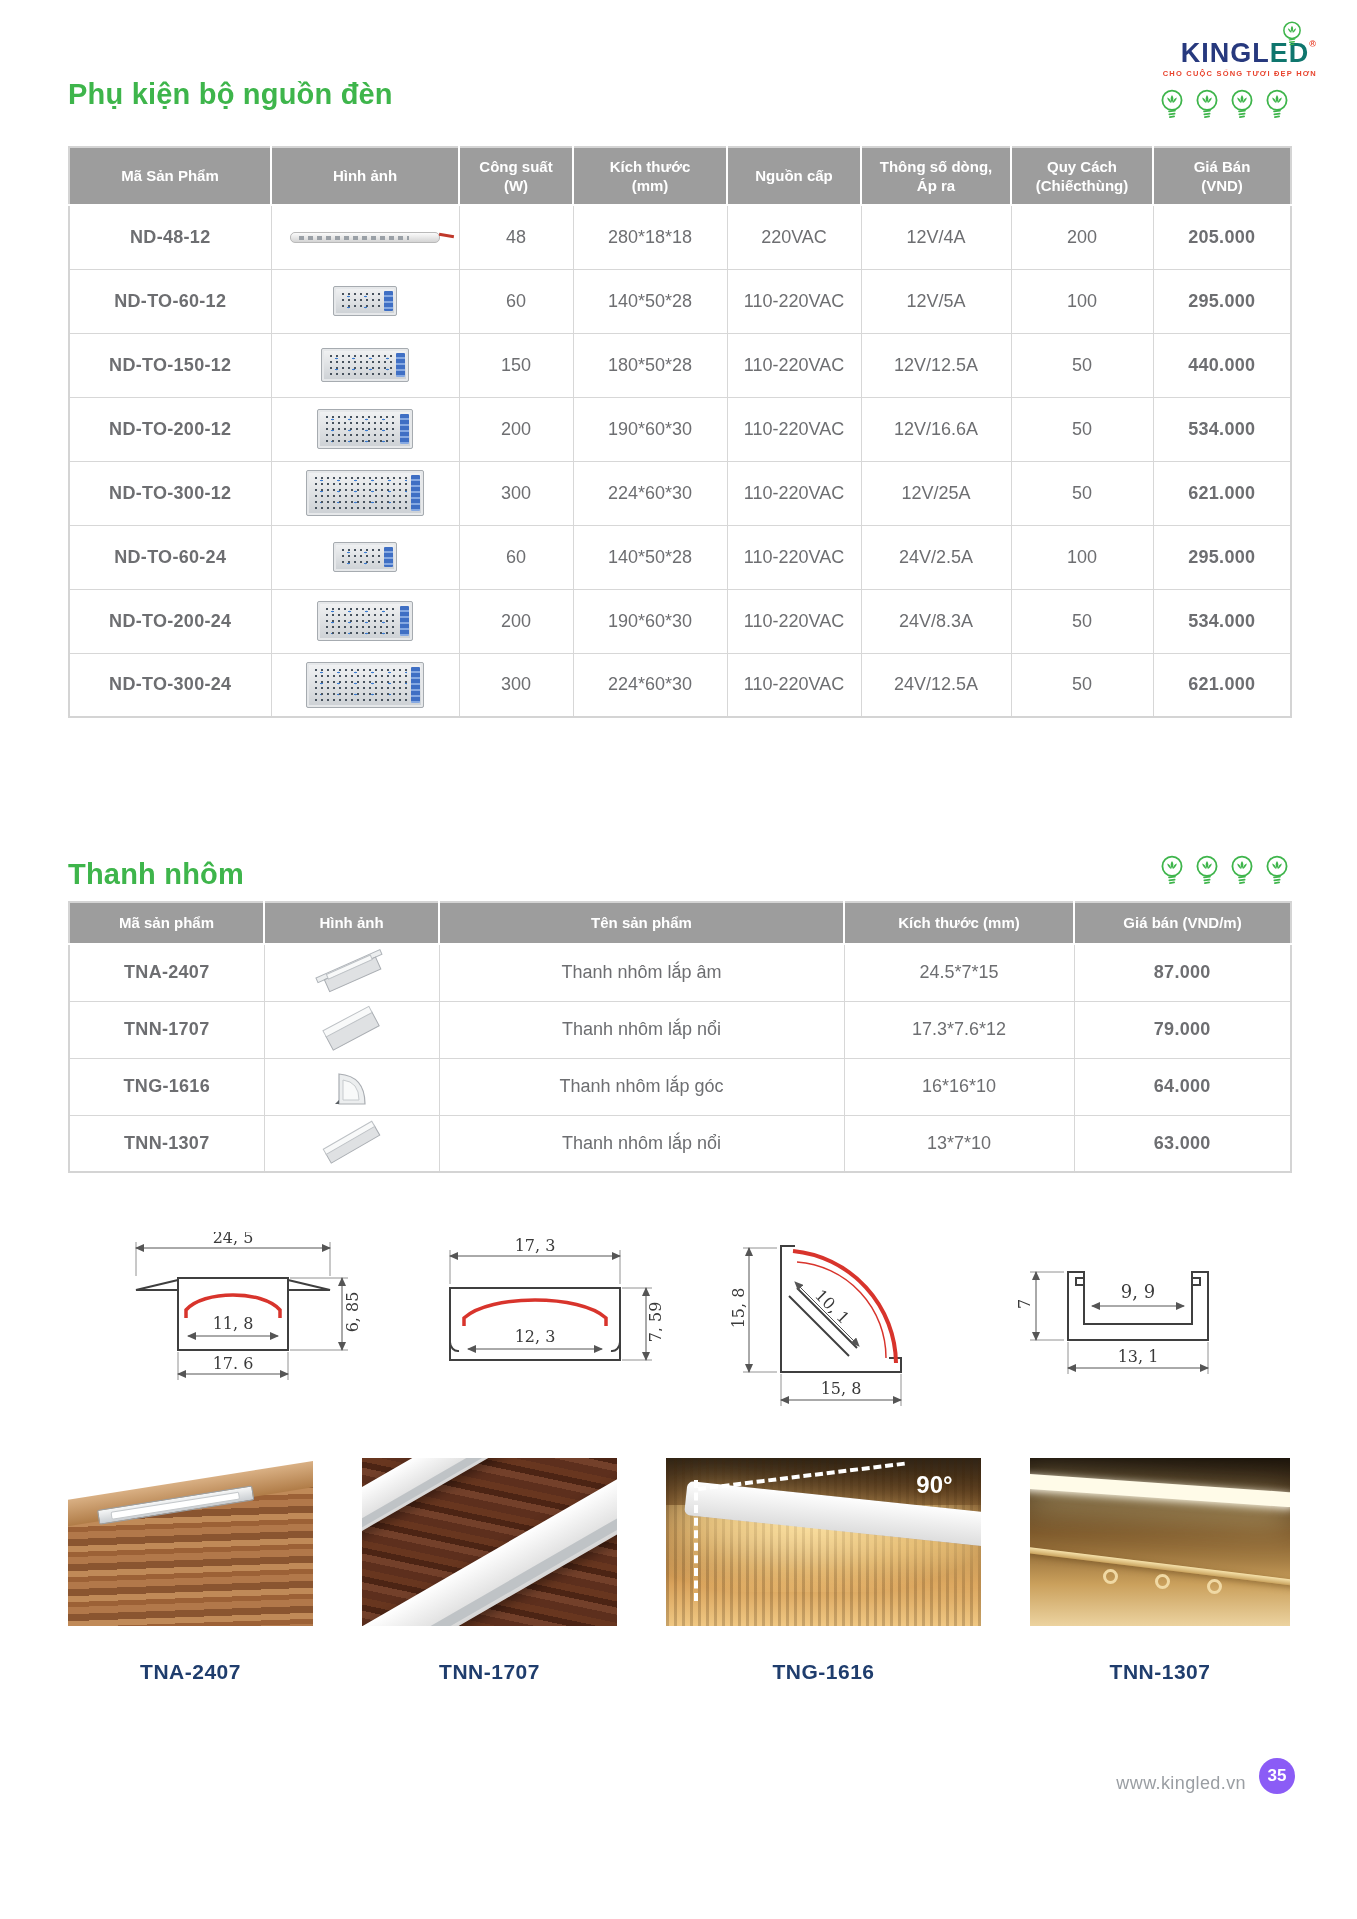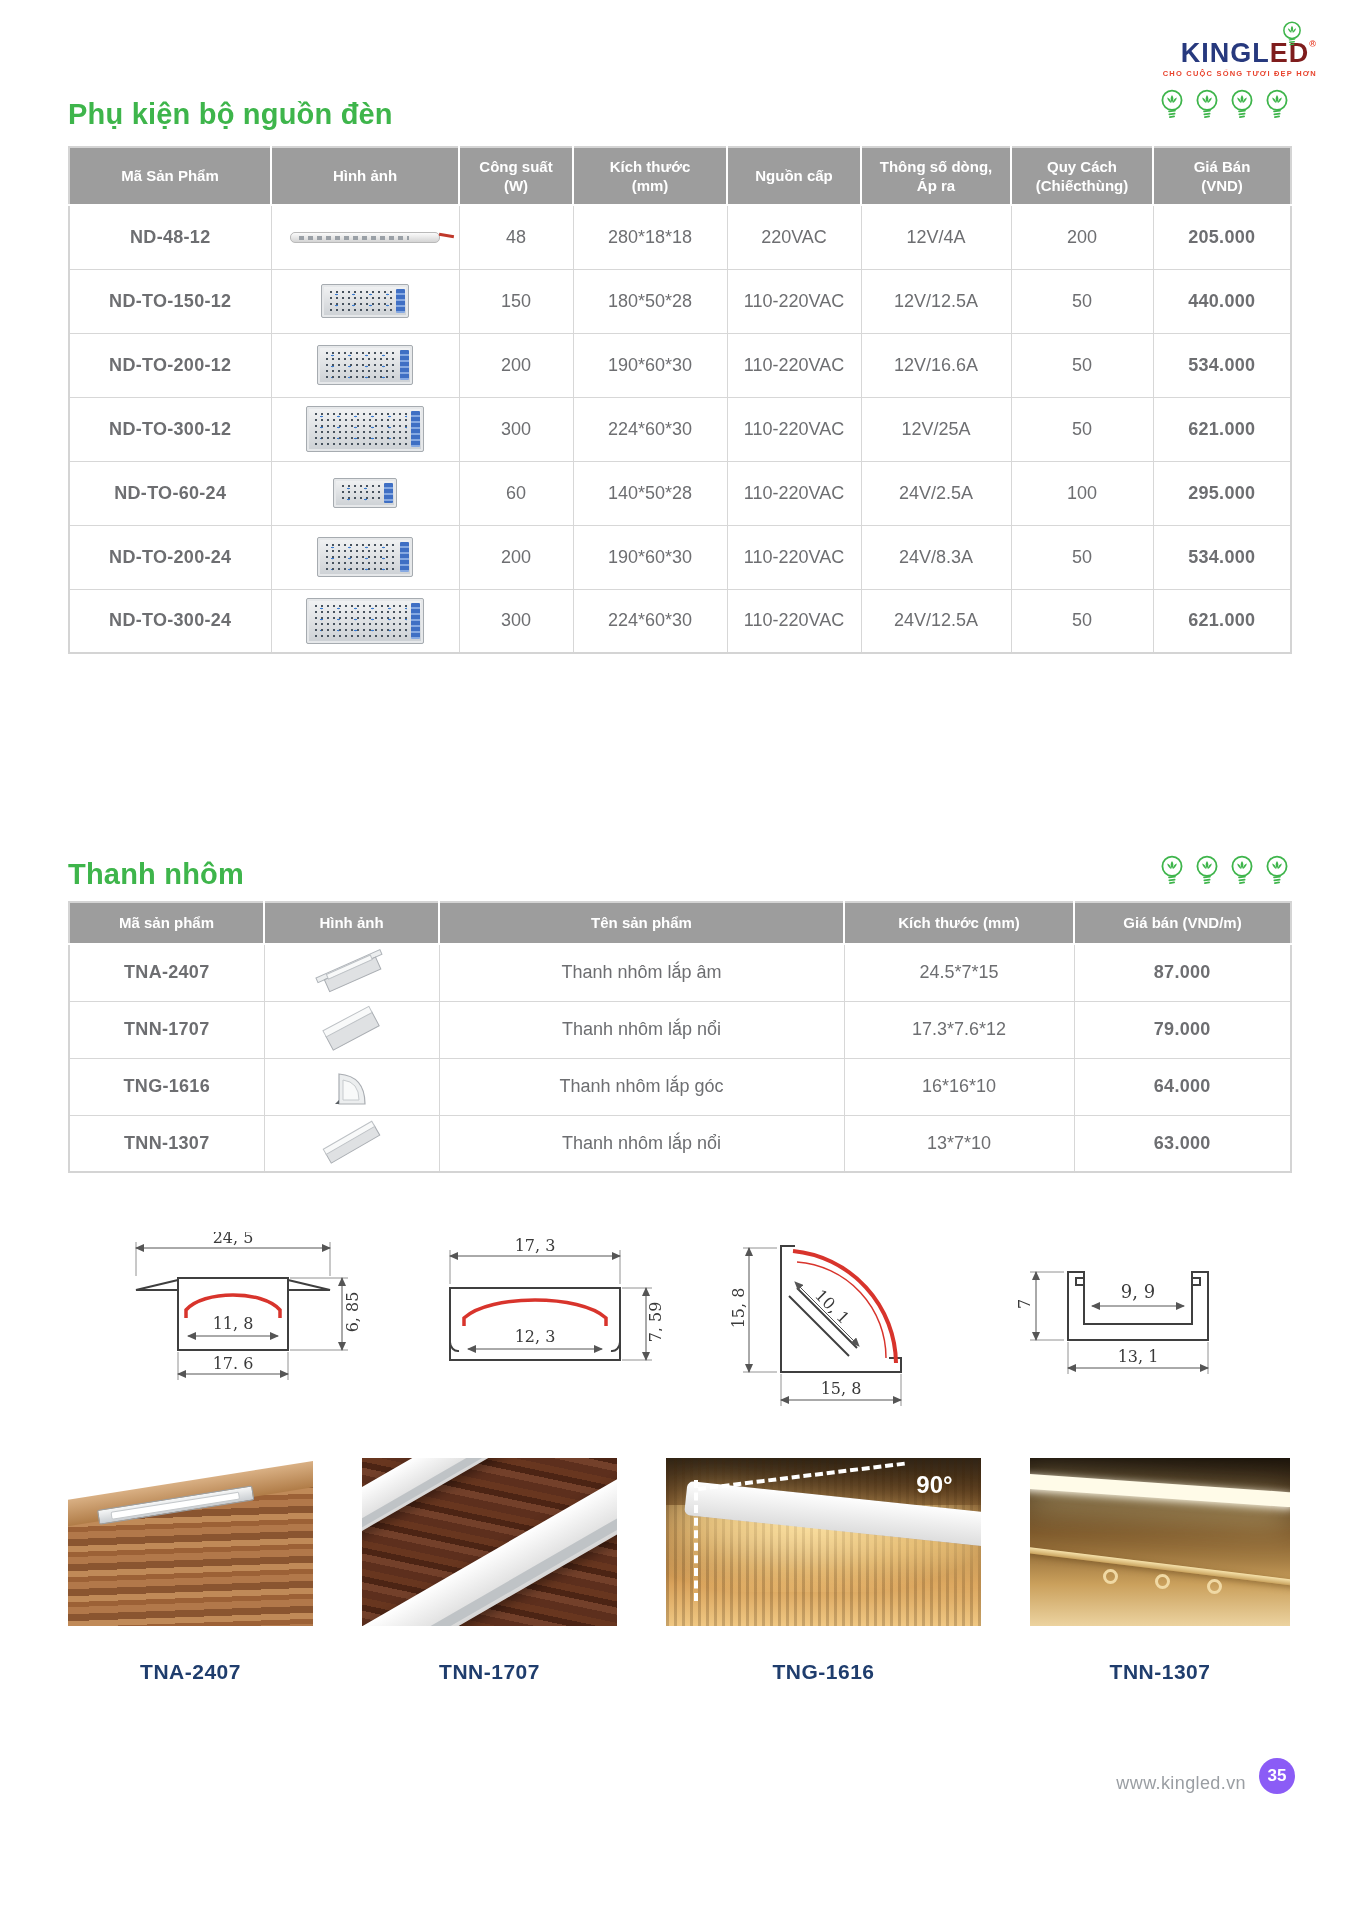--- a/index.html
+++ b/index.html
@@ -4,28 +4,28 @@
 <style>
   * { margin:0; padding:0; box-sizing:border-box; }
   html,body { background:#ffffff; }
   body { font-family:"Liberation Sans","DejaVu Sans",sans-serif; }
   #page { position:relative; width:1357px; height:1919px; background:#fff; overflow:hidden; }
 
   
   .logo { position:absolute; top:24px; right:40px; text-align:right; }
   .logo-row { position:relative; display:inline-block; font-weight:800; font-size:27px; letter-spacing:1px; line-height:1; padding-top:16px; }
   .lg-main { color:#27397e; }
-  .lg-accent { color:#7f1d1d; }
+  .lg-accent { color:#0f766e; }
   .lg-reg { color:#e8432d; font-size:9px; vertical-align:top; font-weight:700; }
   .logo-bulb { position:absolute; top:-4px; right:14px; width:22px; height:28px; }
   .logo-tag { color:#e8432d; font-size:7.5px; font-weight:700; letter-spacing:1.2px; margin-top:2px; }
 
   
   .sec-title { position:absolute; left:68px; font-size:29px; font-weight:800; color:#3eb54b; letter-spacing:.2px; }
-  #s1-title { top:78px;margin-top:20px; }
+  #s1-title { top:78px; }
   #s2-title { top:858px; }
   .bulbs { position:absolute; right:67px; display:flex; gap:9px; }
   #bulbs1 { top:88px; }
   #bulbs2 { top:854px; }
   .bulb { width:26px; height:33px; }
 
   
   table.cat { position:absolute; left:68px; width:1222px; border-collapse:collapse; table-layout:fixed; background:#fff; }
   #table1 { top:146px; }
   #table2 { top:901px; }
@@ -218,20 +218,32 @@
       <td class="code">ND-48-12</td>
       <td>
             <div class="psu-strip"></div>
           </td>
       <td>48</td>
       <td>280*18*18</td>
       <td>220VAC</td>
       <td>12V/4A</td>
       <td>200</td>
       <td class="price">205.000</td>
+    </tr>
+    <tr>
+      <td class="code">ND-TO-60-12</td>
+      <td>
+            <div class="psu psu-60"></div>
+          </td>
+      <td>60</td>
+      <td>140*50*28</td>
+      <td>110-220VAC</td>
+      <td>12V/5A</td>
+      <td>100</td>
+      <td class="price">295.000</td>
     </tr>
     <tr>
       <td class="code">ND-TO-150-12</td>
       <td>
             <div class="psu psu-150"></div>
           </td>
       <td>150</td>
       <td>180*50*28</td>
       <td>110-220VAC</td>
       <td>12V/12.5A</td>

